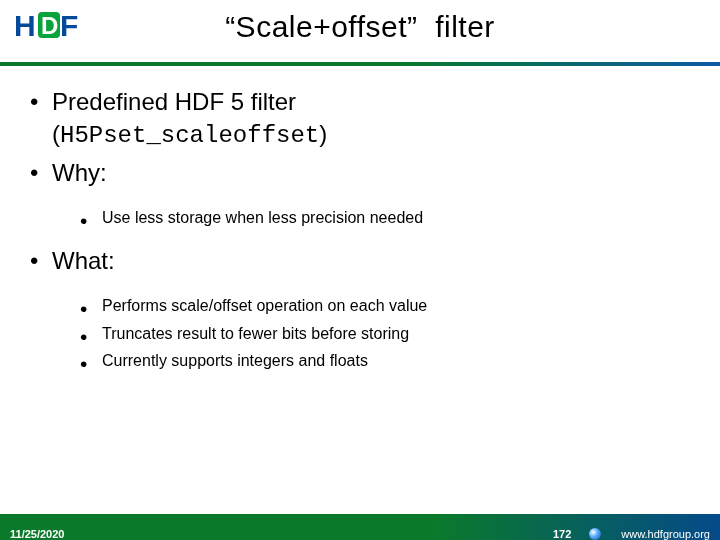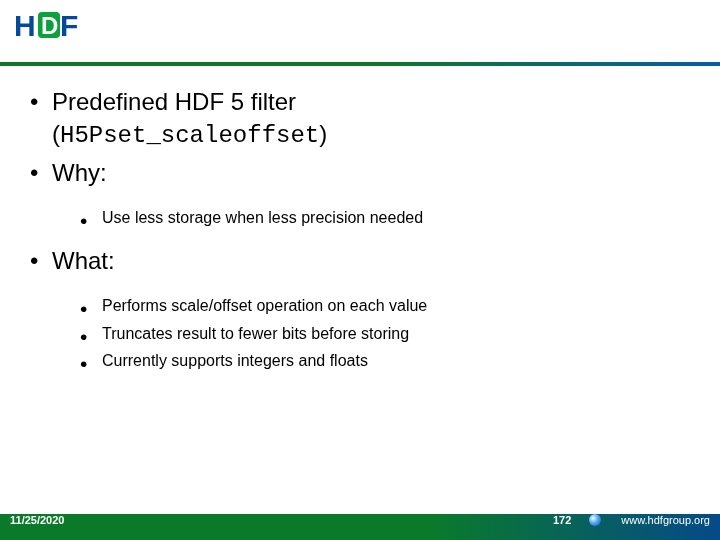--- a/index.html
+++ b/index.html
@@ -10,40 +10,41 @@
   .title { text-align: center; font-size: 30px; font-weight: 400; color: #000; padding-top: 10px; letter-spacing: 0.5px; }
   .rule { width: 100%; height: 4px; background: linear-gradient(90deg, #0a7a2a 0%, #0a7a2a 55%, #0a5aa8 100%); margin-top: 6px; }
   .content { flex: 1; padding: 20px 32px 0 26px; font-size: 24px; color: #000; line-height: 1.35; }
   ul.top { list-style: none; }
   ul.top > li { position: relative; padding-left: 26px; margin-bottom: 4px; }
   ul.top > li::before { content: "•"; position: absolute; left: 4px; top: 0; font-size: 24px; }
   ul.sub { list-style: none; margin: 18px 0 16px 26px; font-size: 16px; }
   ul.sub > li { position: relative; padding-left: 24px; margin-bottom: 6px; }
   ul.sub > li::before { content: "•"; position: absolute; left: 2px; top: 0; font-size: 21px; }
   .mono { font-family: "Courier New", monospace; }
-  .footer { height: 26px; background: #0a5f2a; background: linear-gradient(90deg, #0a7a2a 0%, #0a7a2a 60%, #054a8a 100%); display: flex; align-items: flex-start; color: #fff; font-size: 11px; font-weight: bold; padding: 0 10px; position: relative; }
+  .footer { height: 26px; background: #0a5f2a; background: linear-gradient(90deg, #0a7a2a 0%, #0a7a2a 60%, #054a8a 100%); display: flex; align-items: flex-end; color: #fff; font-size: 11px; font-weight: bold; padding: 0 10px; position: relative; }
   .footer .date { flex: 0 0 auto; }
   .footer .spacer { flex: 1; }
   .footer .pagenum { margin-right: 18px; }
   .footer .org { display: flex; align-items: center; gap: 20px; font-weight: normal; font-size: 11px; }
   .footer .orb { width: 12px; height: 12px; border-radius: 50%; background: radial-gradient(circle at 35% 35%, #fff, #5ab0ff 40%, #0a4a9a 100%); display: inline-block; }
 </style>
 </head>
 <body>
 
 <div class="slide">
   <div class="header">
     <div class="logo">
       <svg width="66" height="40" viewBox="0 0 66 40">
         <text x="0" y="30" font-family="Arial Black, Arial" font-weight="900" font-size="30" fill="#054a9a">H</text>
         <rect x="24" y="6" width="22" height="26" rx="4" fill="#0aa23a"></rect>
         <text x="27" y="28" font-family="Arial Black, Arial" font-weight="900" font-size="24" fill="#fff">D</text>
         <text x="46" y="30" font-family="Arial Black, Arial" font-weight="900" font-size="30" fill="#054a9a">F</text>
       </svg>
     </div>
+    <div class="title">“Scale+offset”&nbsp; filter</div>
   </div>
   <div class="rule"></div>
 
   <div class="content">
     <ul class="top">
       <li>
         <span>Predefined HDF 5 filter </span><br>
         <span>(</span><span class="mono">H5Pset_scaleoffset</span><span>)</span>
       </li>
       <li>

